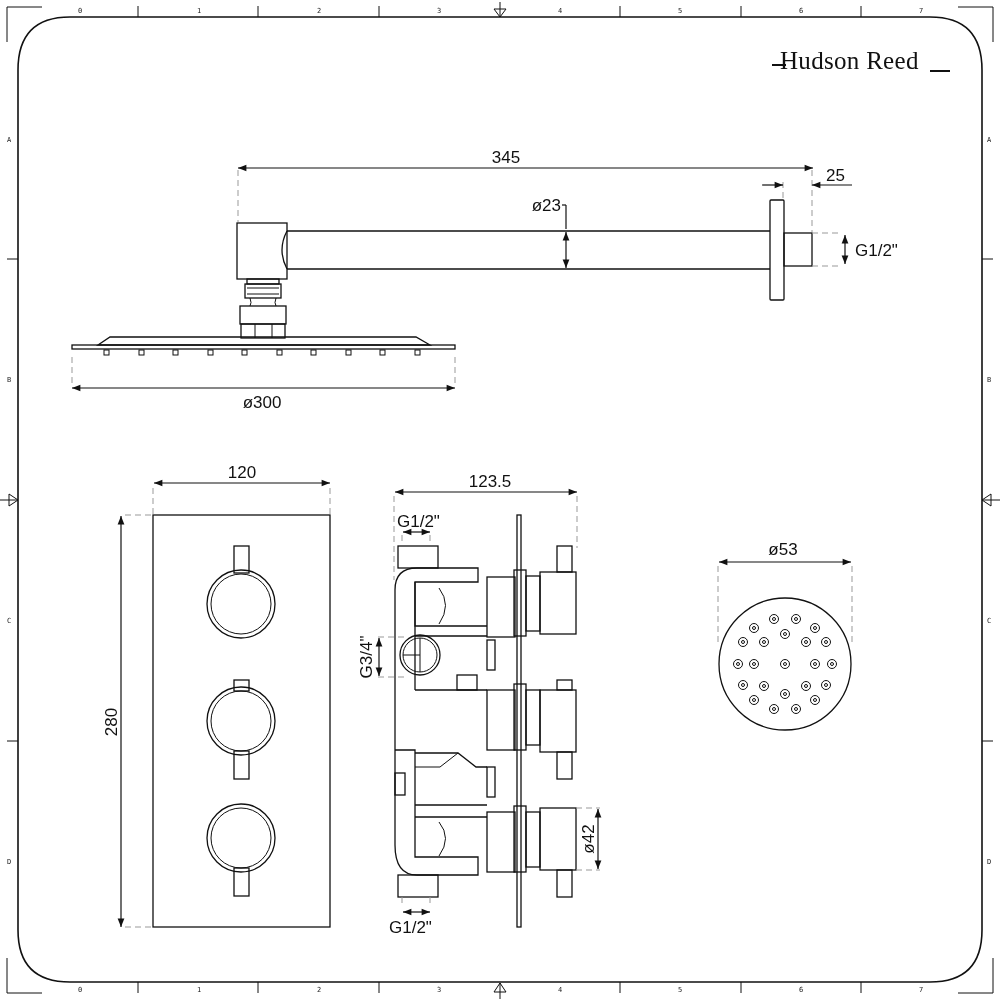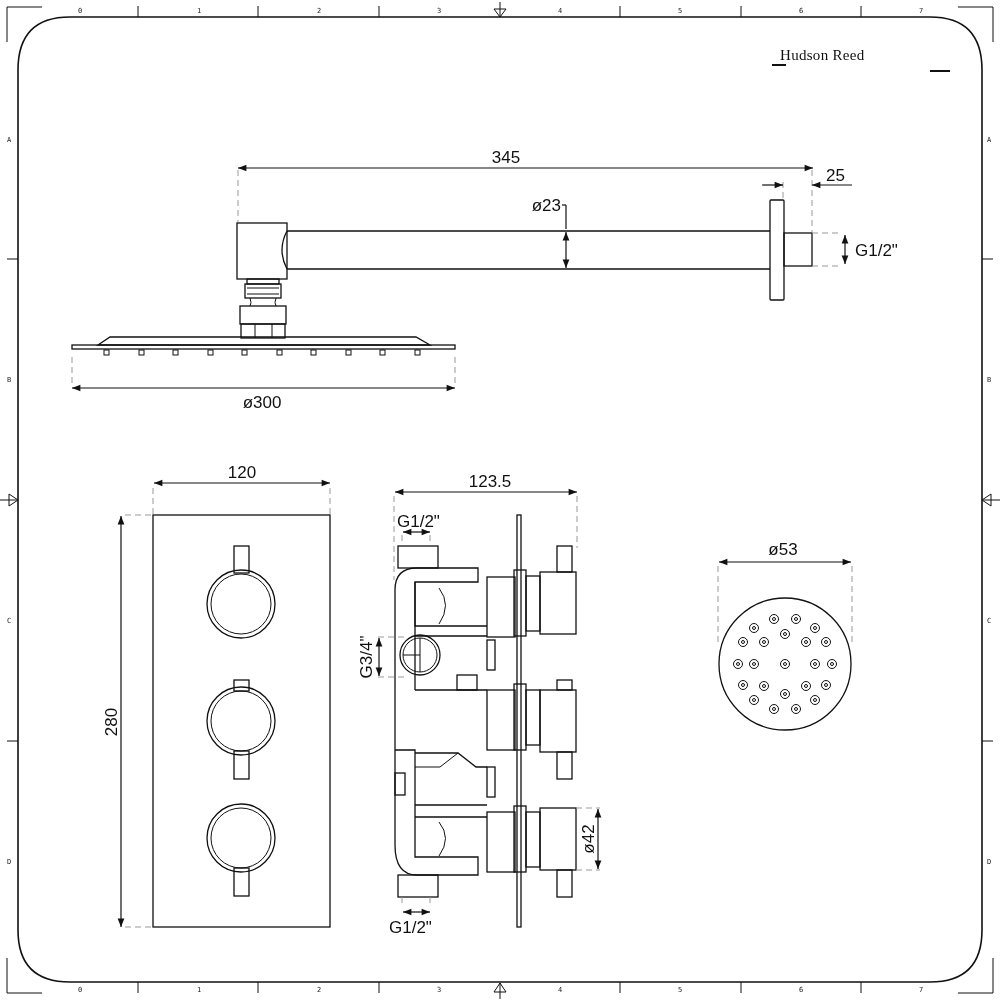--- a/index.html
+++ b/index.html
@@ -7,21 +7,21 @@
          font-family: "Liberation Sans", sans-serif; }
   svg { position: absolute; left: 0; top: 0; }
   .ln { stroke: #111; stroke-width: 1.3; fill: none; }
   .thin { stroke: #111; stroke-width: 1; fill: none; }
   .frame { stroke: #111; stroke-width: 1.6; fill: none; }
   .dash { stroke: #999; stroke-width: 1; stroke-dasharray: 6 4; fill: none; }
   .dim { stroke: #111; stroke-width: 1.2; fill: none; }
   .dimtext { font-family: "Liberation Sans", sans-serif; font-size: 17px; fill: #111; }
   .ruler { font-family: "DejaVu Sans Mono", monospace; font-size: 7px; fill: #222; }
   .brand { position: absolute; left: 780px; top: 47px; font-family: "Liberation Serif", serif;
-           font-size: 15px; color: #111; letter-spacing: 0.3px; }
+           font-size: 25px; color: #111; letter-spacing: 0.3px; }
   .brand-line-l { position: absolute; left: 772px; top: 64px; width: 14px; height: 1.5px; background: #111; }
   .brand-line-r { position: absolute; left: 930px; top: 70px; width: 20px; height: 1.5px; background: #111; }
 </style>
 </head>
 <body>
 
 <div class="brand-line-l"></div>
 <div class="brand">Hudson Reed</div>
 <div class="brand-line-r"></div>
 

